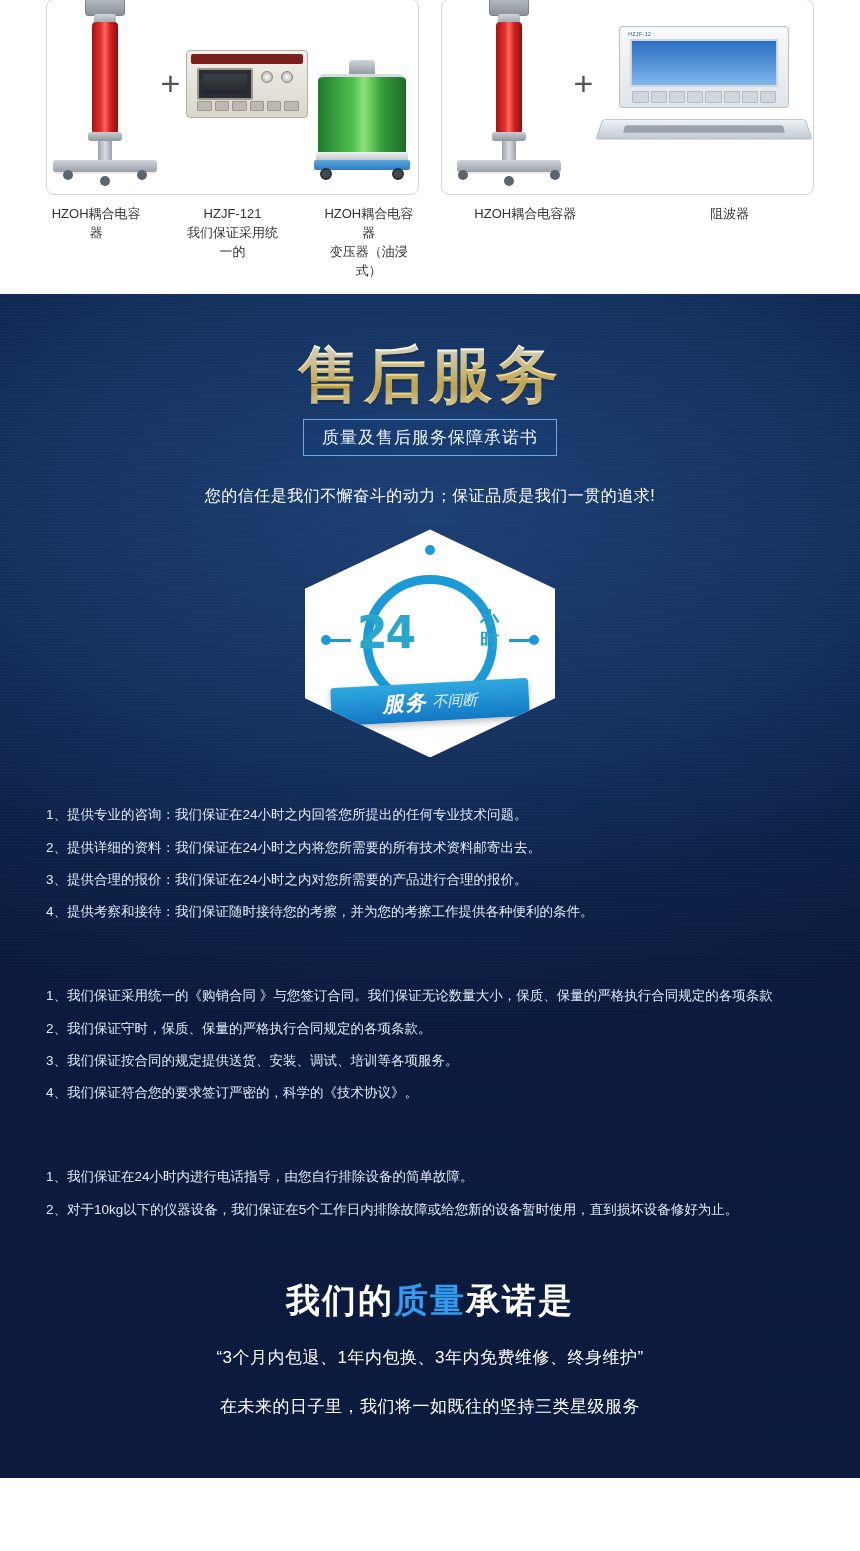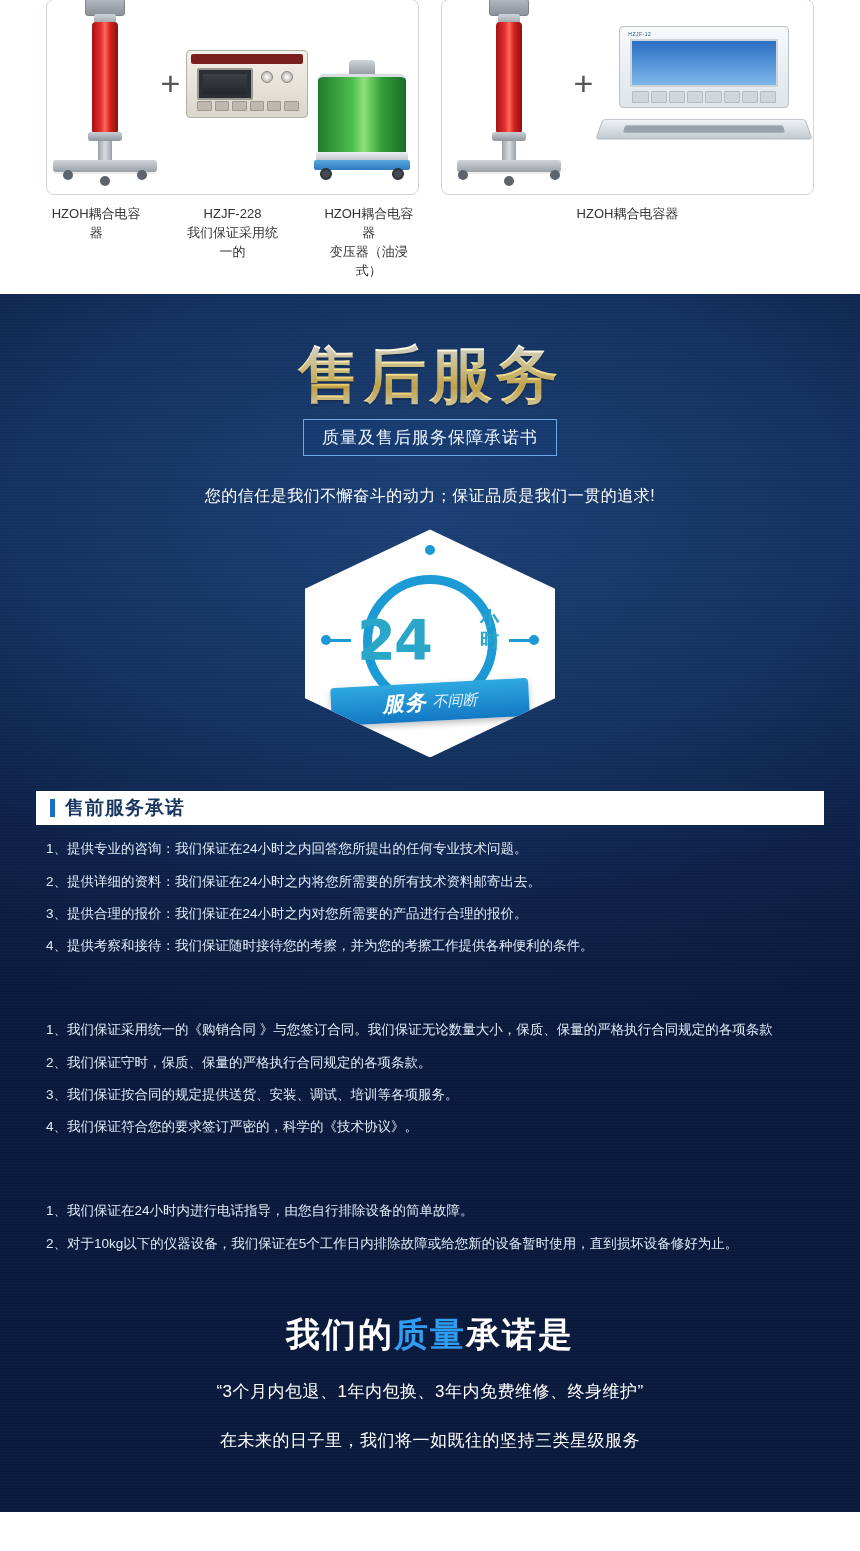--- a/index.html
+++ b/index.html
@@ -278,21 +278,21 @@
   .hex .dot.top { top: 16px; left:50%; transform:translateX(-50%); }
   .hex .dot.left { top: 106px; left: 16px; }
   .hex .dot.right { top: 106px; right: 16px; }
   .hex .tick {
     position:absolute; background:#1b9ad6; height:3px; width:22px; top:110px;
   }
   .hex .tick.l { left: 24px; }
   .hex .tick.r { right: 24px; }
   .num24 {
     position:absolute; left: 52px; top: 78px;
-    font-size: 56px; font-weight:700; color:#2aa6c9;
+    font-size: 44px; font-weight:700; color:#2aa6c9;
     letter-spacing: -2px;
     font-family:"DejaVu Sans","Liberation Sans",sans-serif;
   }
   .xiaoshi {
     position:absolute; right: 56px; top: 80px;
     color:#2aa6c9; font-size: 19px; line-height:1.1; font-weight:700;
     text-align:center;
   }
   .ribbon {
     position:absolute; left: 26px; right: 26px; top: 154px;
@@ -425,31 +425,35 @@
 
     </div>
 
     <div class="caption-row">
       <div class="cap-group">
         <div class="cap-item">
           <div>HZOH耦合电容器</div>
           <div></div>
         </div>
         <div class="cap-item">
-          <div>HZJF-228</div>
+          <div>HZJF-121</div>
           <div>我们保证采用统一的</div>
         </div>
         <div class="cap-item">
           <div>HZOH耦合电容器</div>
           <div>变压器（油浸式）</div>
         </div>
       </div>
       <div class="cap-group">
         <div class="cap-item">
           <div>HZOH耦合电容器</div>
+          <div></div>
+        </div>
+        <div class="cap-item">
+          <div>阻波器</div>
           <div></div>
         </div>
       </div>
     </div>
   </section>
 
   <section class="service">
 
     <h1 class="svc-title">售后服务</h1>
 
@@ -476,24 +480,20 @@
           </div>
           <div class="ribbon">
             <span class="b">服务</span>
             <span class="s">不间断</span>
           </div>
         </div>
       </div>
     </div>
 
     <div class="promise">
-      <div class="p-head">
-        <span class="bar"></span>
-        <h3>售前服务承诺</h3>
-      </div>
       <div class="p-body">
         <p>1、提供专业的咨询：我们保证在24小时之内回答您所提出的任何专业技术问题。</p>
         <p>2、提供详细的资料：我们保证在24小时之内将您所需要的所有技术资料邮寄出去。</p>
         <p>3、提供合理的报价：我们保证在24小时之内对您所需要的产品进行合理的报价。</p>
         <p>4、提供考察和接待：我们保证随时接待您的考擦，并为您的考擦工作提供各种便利的条件。</p>
       </div>
     </div>
 
     <div class="promise">
       <div class="p-body">

